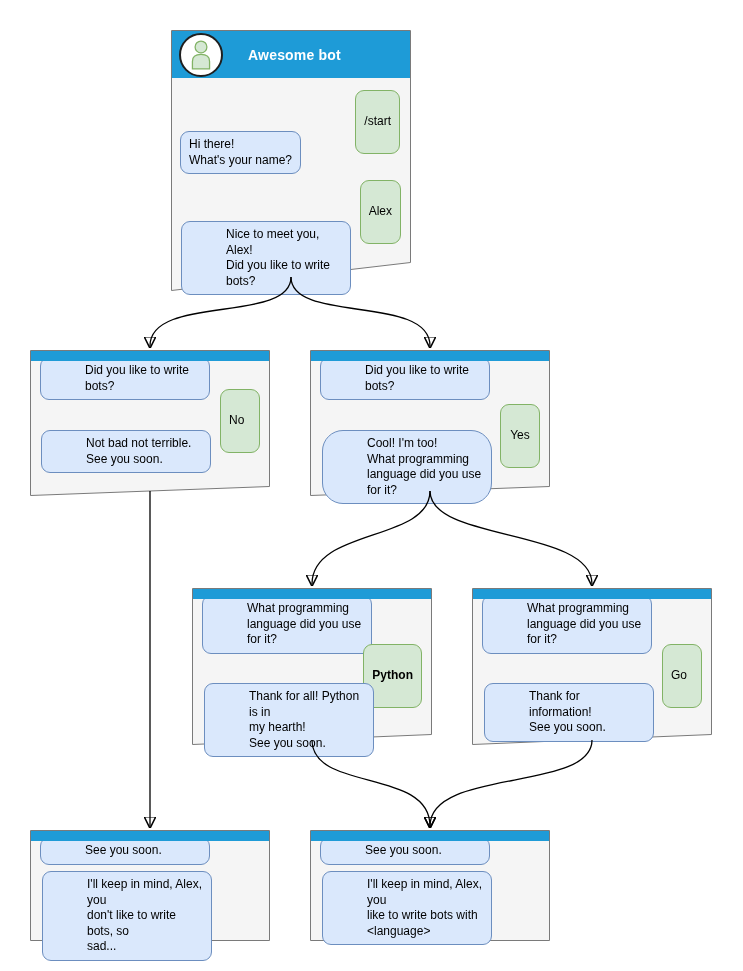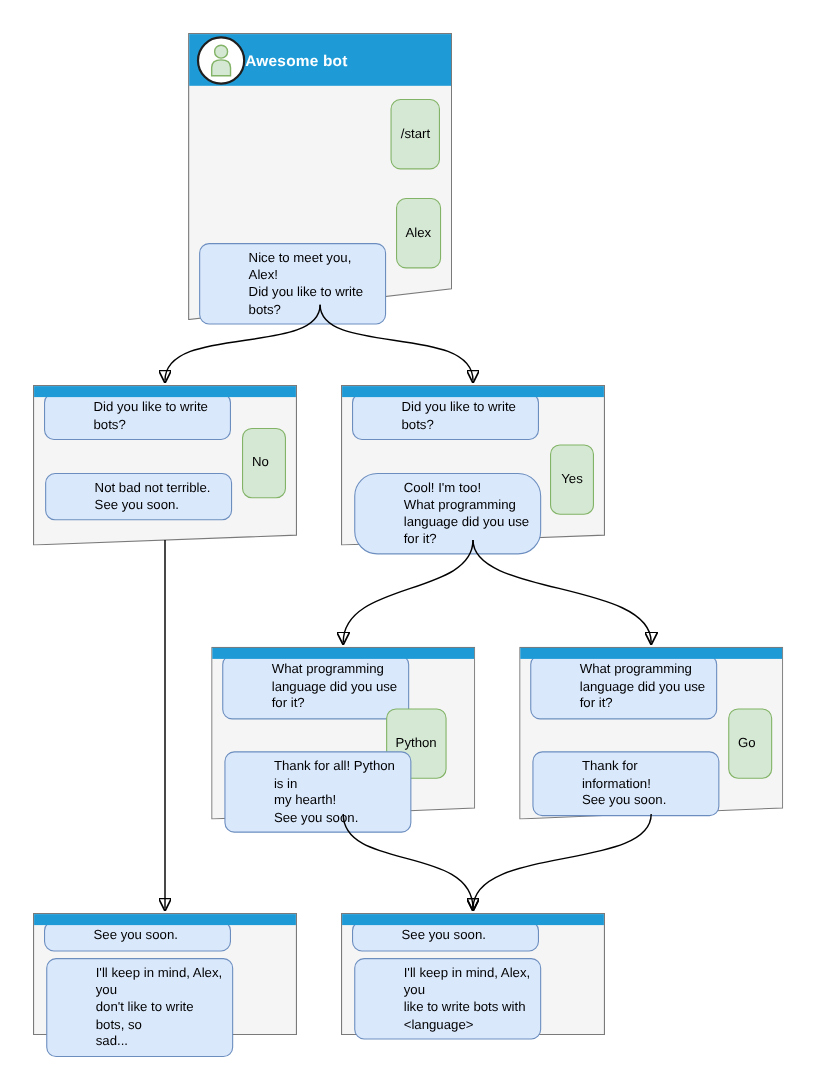--- a/index.html
+++ b/index.html
@@ -25,21 +25,21 @@
   }
   .bar{
     position:absolute;left:1px;top:1px;right:1px;height:10px;background:var(--blue);z-index:3;
   }
   .avatar{
     width:44px;height:44px;border-radius:50%;background:#ffffff;border:2px solid #1f1f1f;
     margin-left:7px;box-sizing:border-box;display:flex;align-items:center;justify-content:center;
     flex:0 0 auto;
   }
   .title{
-    color:#ffffff;font-size:14px;font-weight:bold;margin-left:0;letter-spacing:.2px;
+    color:#ffffff;font-size:14px;font-weight:bold;margin-left:25px;letter-spacing:.2px;
   }
   .bub{
     position:absolute;border-radius:9px;padding:5px 8px;font-size:12px;line-height:1.3;
     white-space:pre-line;color:#000;z-index:1;box-sizing:border-box;
   }
   .bot{background:var(--bot-fill);border:1px solid var(--bot-stroke);}
   .user{background:var(--user-fill);border:1px solid var(--user-stroke);padding:23px 8px;min-width:40px;}
   .fw{width:170px;padding-left:44px;}
   #edges{position:absolute;left:0;top:0;z-index:4;pointer-events:none;}
   #edges path{fill:none;stroke:#000;stroke-width:1.3;}
@@ -71,20 +71,22 @@
     <div class="titlebar">
       <div class="avatar">
         <svg width="26" height="30" viewBox="0 0 24 28">
           <circle cx="12" cy="6.5" r="5.5" fill="#d5e8d4" stroke="#82b366" stroke-width="1.2"></circle>
           <path d="M4,27 L4,20 Q4,13.5 12,13.5 Q20,13.5 20,20 L20,27 Z" fill="#d5e8d4" stroke="#82b366" stroke-width="1.2"></path>
         </svg>
       </div>
       <div class="title">Awesome bot</div>
     </div>
     <div class="bub user" style="right:11px;top:60px;">/start</div>
+    <div class="bub bot" style="left:9px;top:101px;">Hi there!
+What's your name?</div>
     <div class="bub user" style="right:10px;top:150px;">Alex</div>
     <div class="bub bot fw" style="left:10px;top:191px;">Nice to meet you, Alex!
 Did you like to write bots?</div>
   </div>
 
   <div class="node" style="left:30px;top:350px;width:240px;height:146px;">
     <svg class="shape" width="240" height="146">
       <polygon points="0.5,0.5 239.5,0.5 239.5,136.5 0.5,145.5"></polygon>
     </svg>
     <div class="bar"></div>
@@ -106,21 +108,21 @@
 language did you use for it?</div>
   </div>
 
   <div class="node" style="left:192px;top:588px;width:240px;height:157px;">
     <svg class="shape" width="240" height="157">
       <polygon points="0.5,0.5 239.5,0.5 239.5,146.5 0.5,156.5"></polygon>
     </svg>
     <div class="bar"></div>
     <div class="bub bot fw" style="left:10px;top:7px;">What programming
 language did you use for it?</div>
-    <div class="bub user" style="right:26px;top:56px;">Python</div>
+    <div class="bub user" style="right:10px;top:56px;font-weight:bold;">Python</div>
     <div class="bub bot fw" style="left:12px;top:95px;">Thank for all! Python is in
 my hearth!
 See you soon.</div>
   </div>
 
   <div class="node" style="left:472px;top:588px;width:240px;height:157px;">
     <svg class="shape" width="240" height="157">
       <polygon points="0.5,0.5 239.5,0.5 239.5,146.5 0.5,156.5"></polygon>
     </svg>
     <div class="bar"></div>

